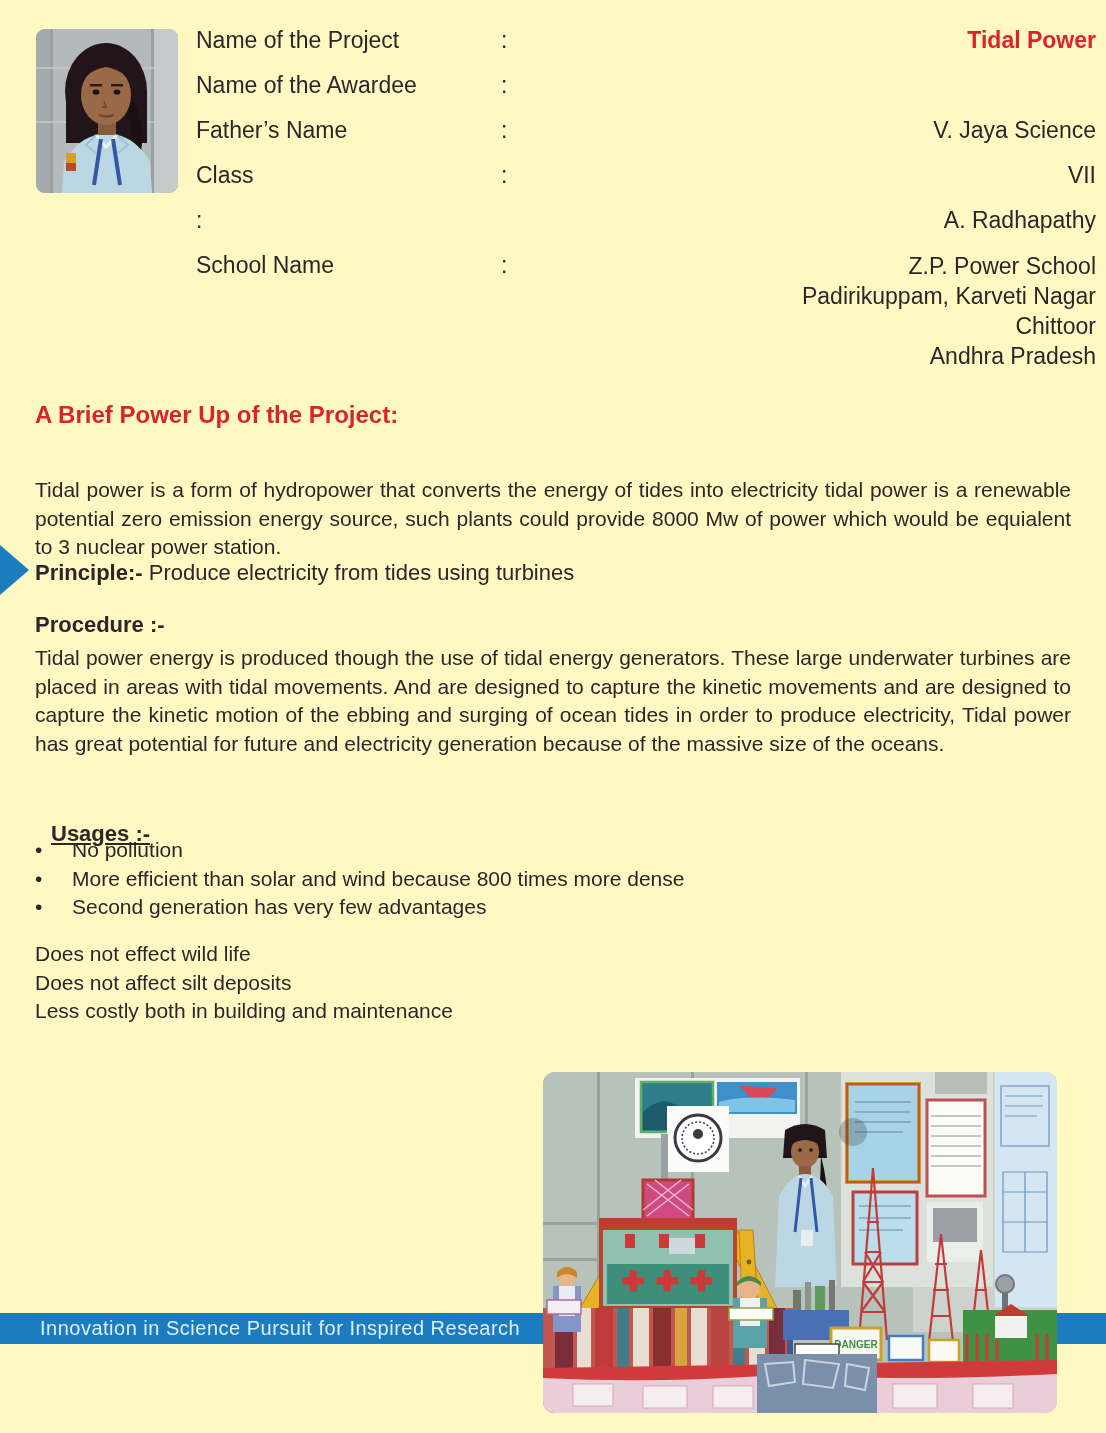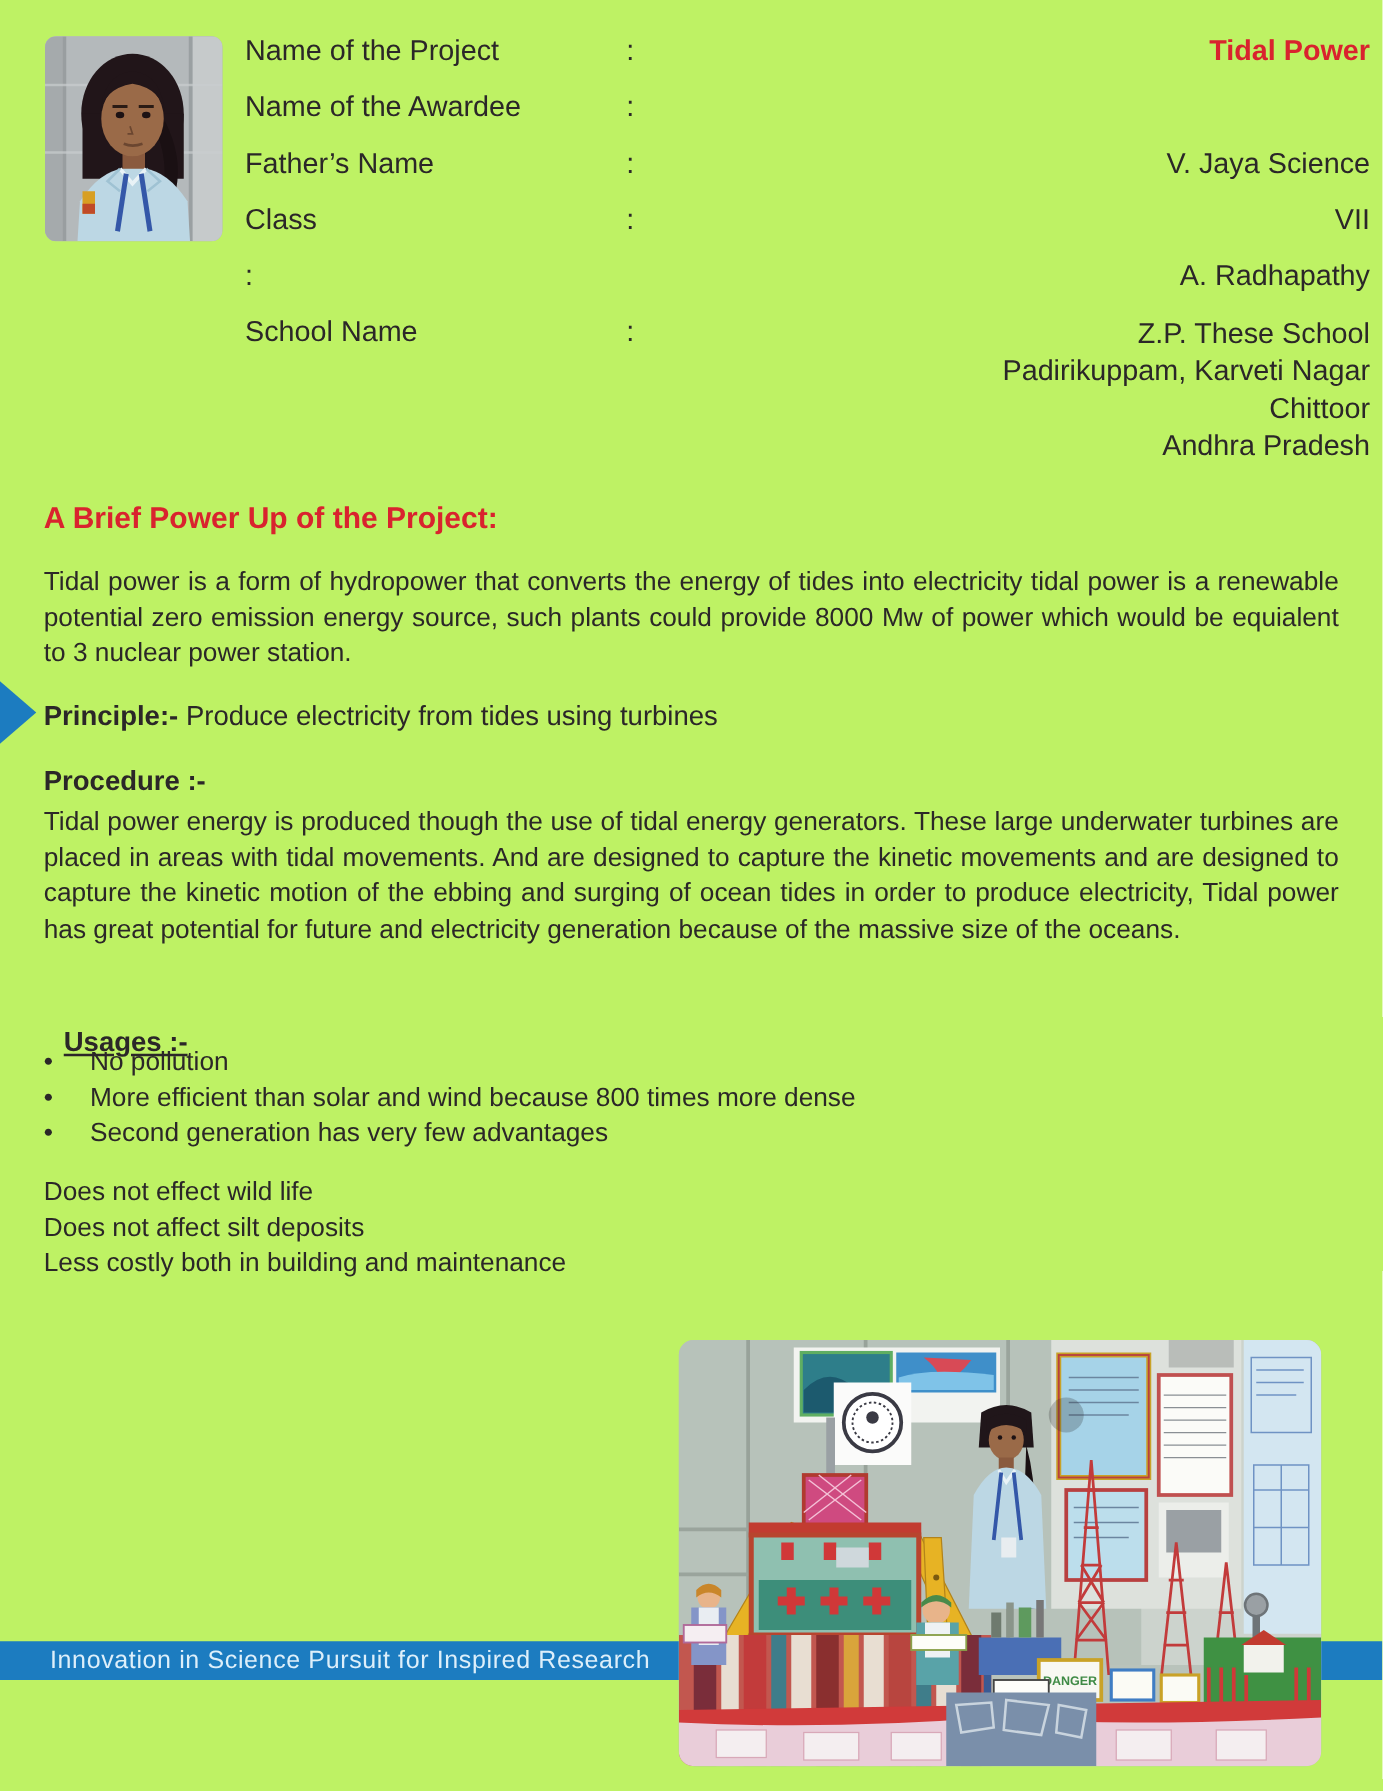--- a/index.html
+++ b/index.html
@@ -1,38 +1,38 @@
 <!DOCTYPE html>
 <html><head>
 <meta charset="utf-8">
 <style>
   html,body{margin:0;padding:0;background:#ffffff;}
   .page{
-    position:relative;width:1106px;height:1433px;background:#bef264;overflow:hidden;
+    position:relative;width:1106px;height:1433px;background:#fef9c3;overflow:hidden;
     font-family:"Liberation Sans",sans-serif;color:#2b2728;
   }
   
   .portrait{
     position:absolute;left:36px;top:29px;width:142px;height:164px;
     border-radius:9px;overflow:hidden;background:#b6bbbd;
   }
   .fields{position:absolute;left:196px;top:26px;width:900px;}
   .info-row{display:flex;align-items:flex-start;font-size:23px;line-height:28px;margin-bottom:17px;}
   .f-label{width:305px;flex:0 0 305px;}
   .f-colon{width:47px;flex:0 0 47px;}
   .f-value{flex:1;text-align:right;}
   .f-value.project{color:#d9232e;font-weight:bold;}
   .school-lines div{line-height:30px;}
   
   .writeup-heading{
     position:absolute;left:35px;top:401px;margin:0;
     font-size:24px;font-weight:bold;color:#d9232e;
   }
   .intro{
-    position:absolute;left:35px;top:452px;width:1036px;margin:0;
+    position:absolute;left:35px;top:476px;width:1036px;margin:0;
     font-size:21px;line-height:28.5px;text-align:justify;
   }
   .principle-row{position:absolute;left:35px;top:560px;width:1036px;font-size:22px;}
   .principle-label{font-weight:bold;}
   .blue-arrow{
     position:absolute;left:-35px;top:-15px;width:0;height:0;
     border-top:25px solid transparent;border-bottom:25px solid transparent;
     border-left:29px solid #1c7cc0;
   }
   .proc-heading{position:absolute;left:35px;top:612px;margin:0;font-size:22px;font-weight:bold;}
@@ -115,21 +115,21 @@
       <span class="f-value">VII</span>
     </div>
     <div class="info-row">
       <span class="f-colon">:</span>
       <span class="f-value">A. Radhapathy</span>
     </div>
     <div class="info-row">
       <span class="f-label">School Name</span>
       <span class="f-colon">:</span>
       <span class="f-value school-lines">
-        <div>Z.P. These School</div>
+        <div>Z.P. Power School</div>
         <div>Padirikuppam, Karveti Nagar</div>
         <div>Chittoor</div>
         <div>Andhra Pradesh</div>
       </span>
     </div>
   </div>
 
   <h2 class="writeup-heading">A Brief Power Up of the Project:</h2>
 
   <p class="intro">Tidal power is a form of hydropower that converts the energy of tides into electricity tidal power is a renewable potential zero emission energy source, such plants could provide 8000 Mw of power which would be equialent to 3 nuclear power station.</p>

